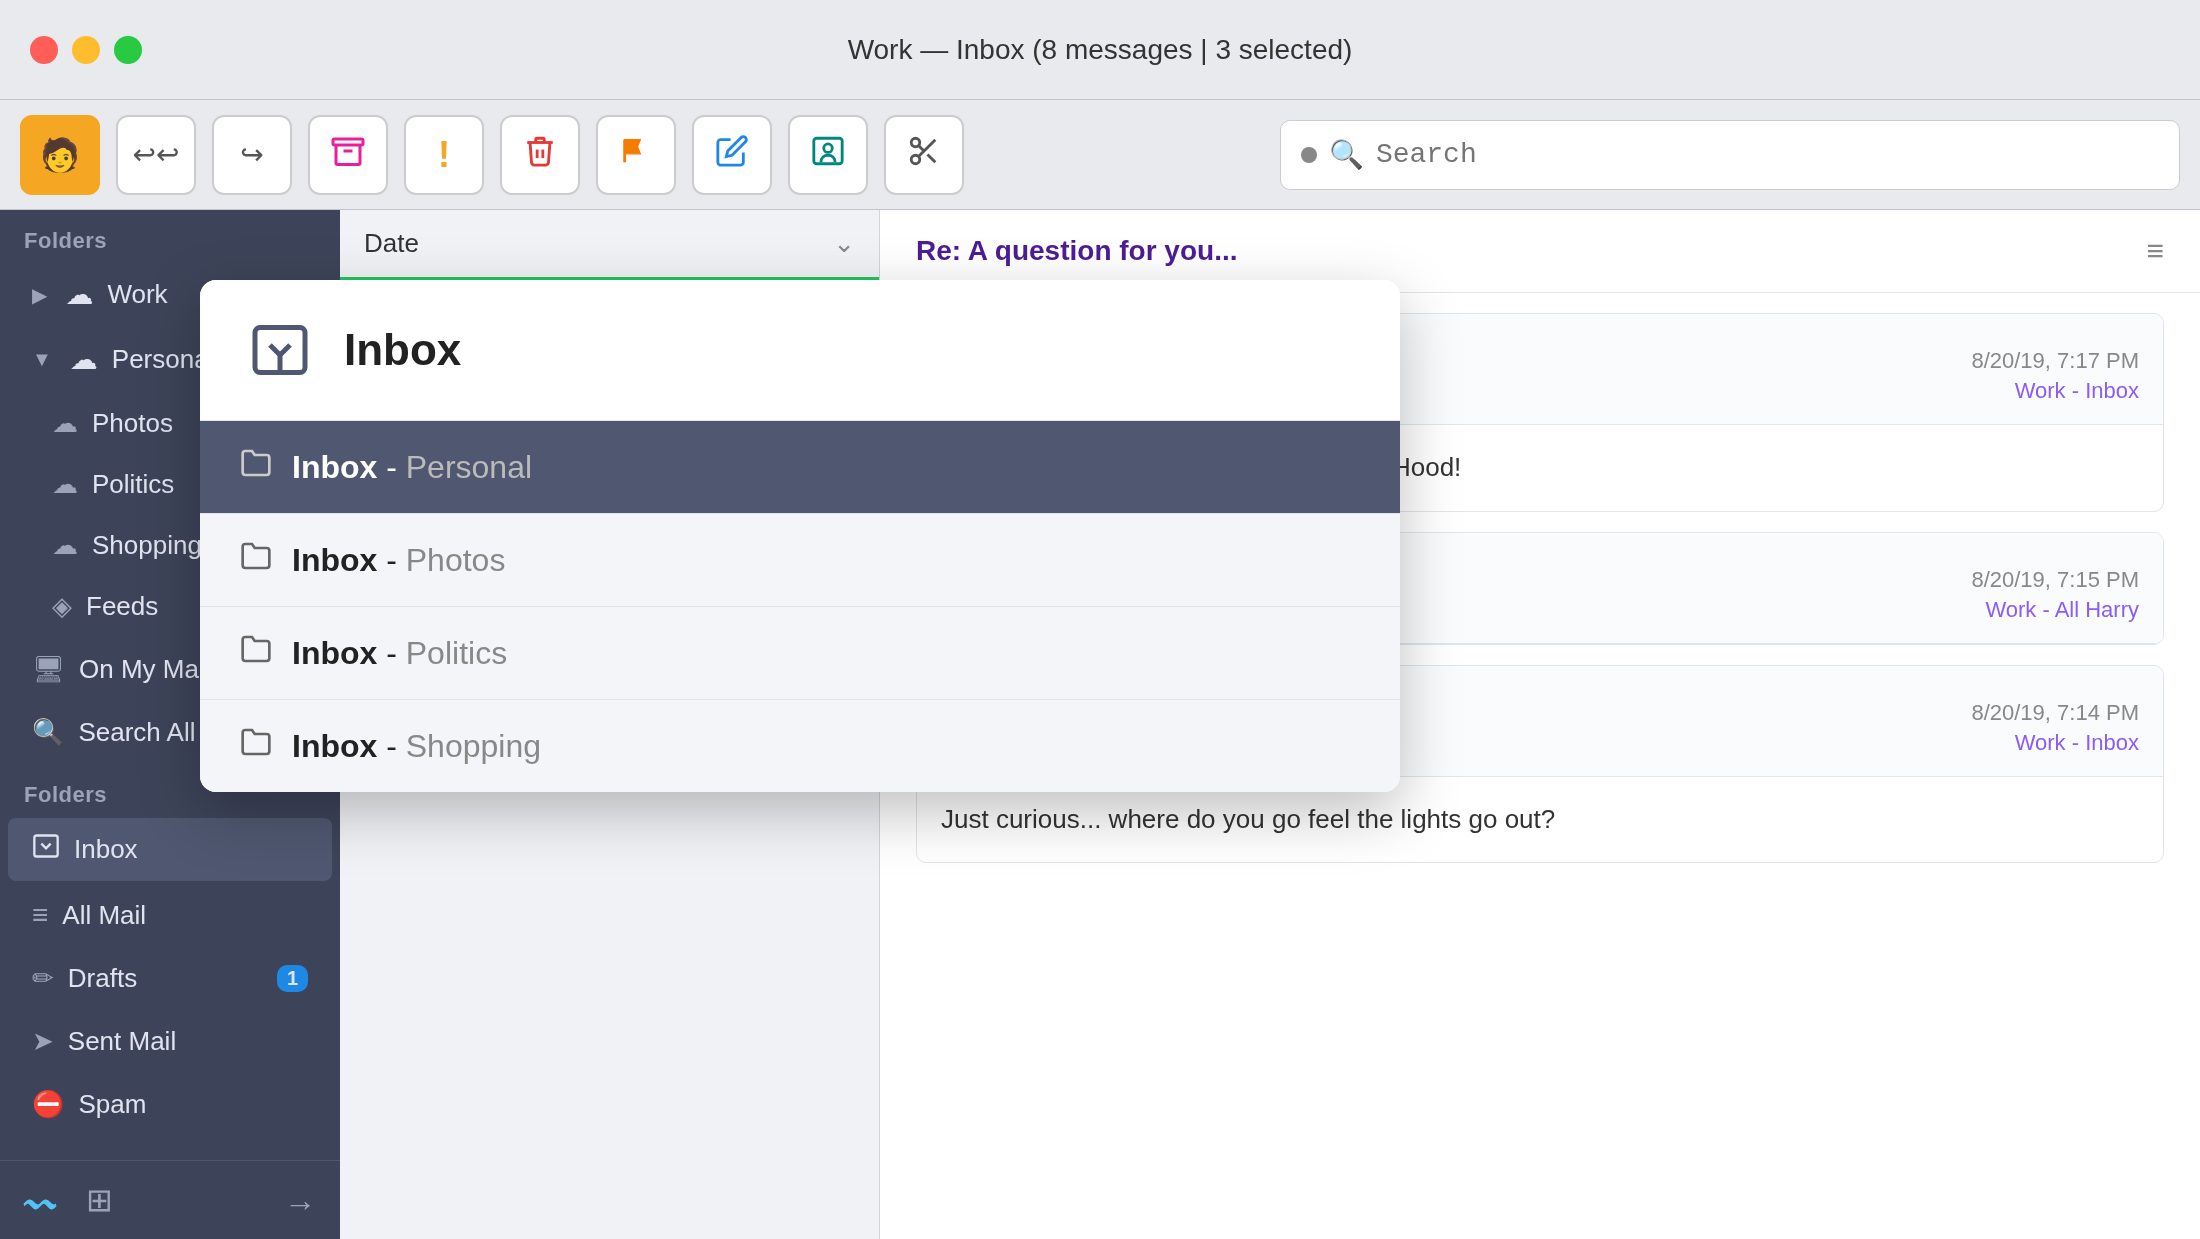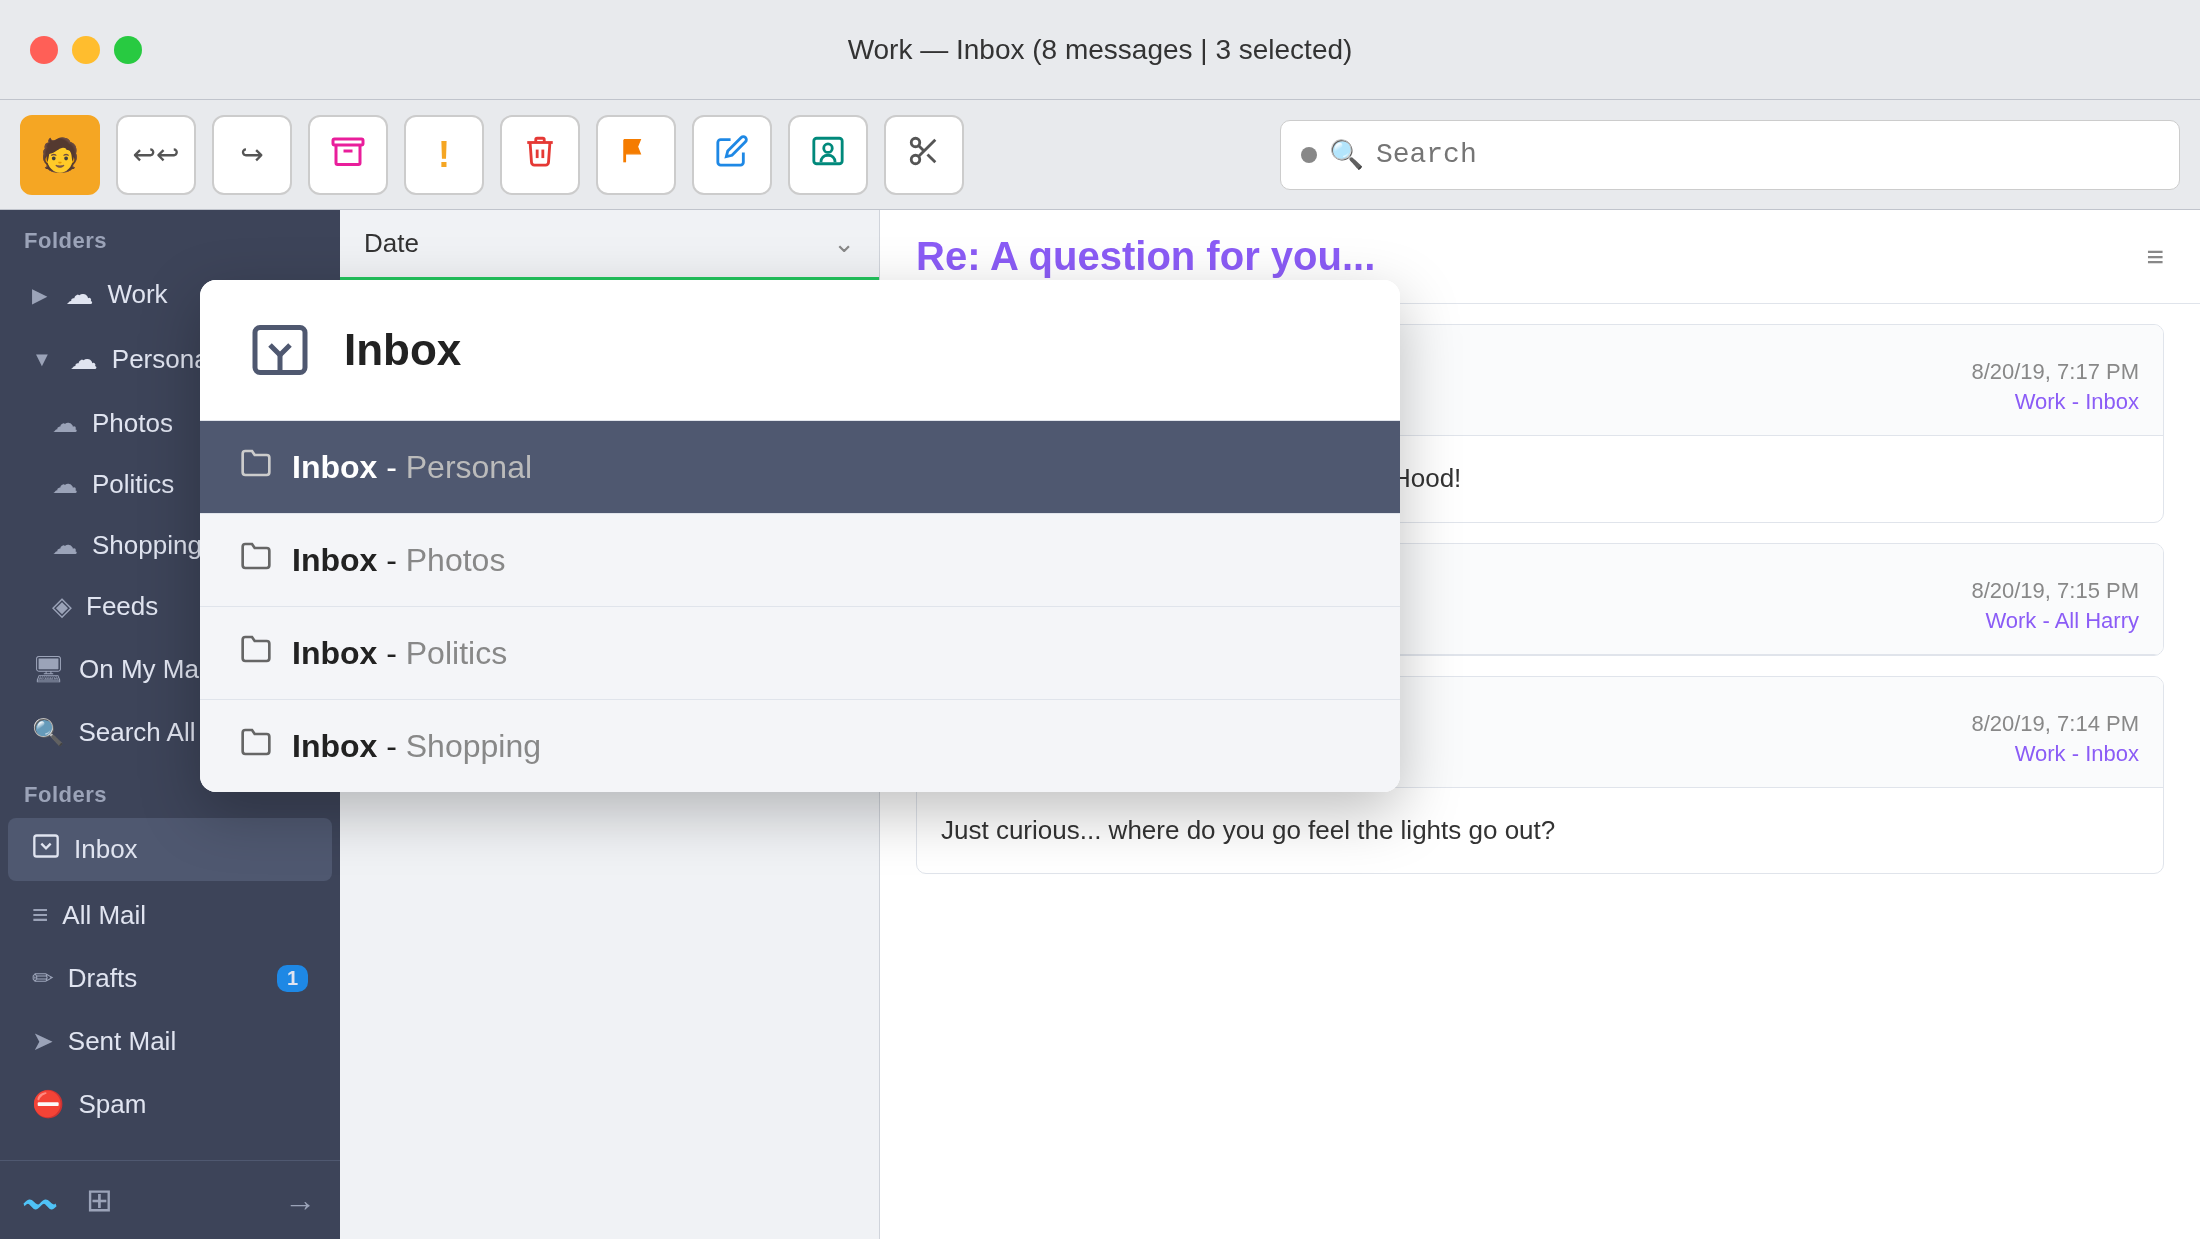--- a/index.html
+++ b/index.html
@@ -253,23 +253,23 @@
       flex-direction: column;
       overflow: hidden;
     }
     .email-detail-header {
       display: flex;
       align-items: center;
       padding: 24px 36px;
       border-bottom: 1px solid #e0e4eb;
     }
     .email-subject {
-      font-size: 40px;
+      font-size: 28px;
       font-weight: 600;
-      color: #8b5cf6;
+      color: #4c1d95;
     }
     .email-menu-btn {
       margin-left: auto;
       font-size: 30px;
       color: #888;
       cursor: pointer;
       background: none;
       border: none;
     }
     .email-messages {

